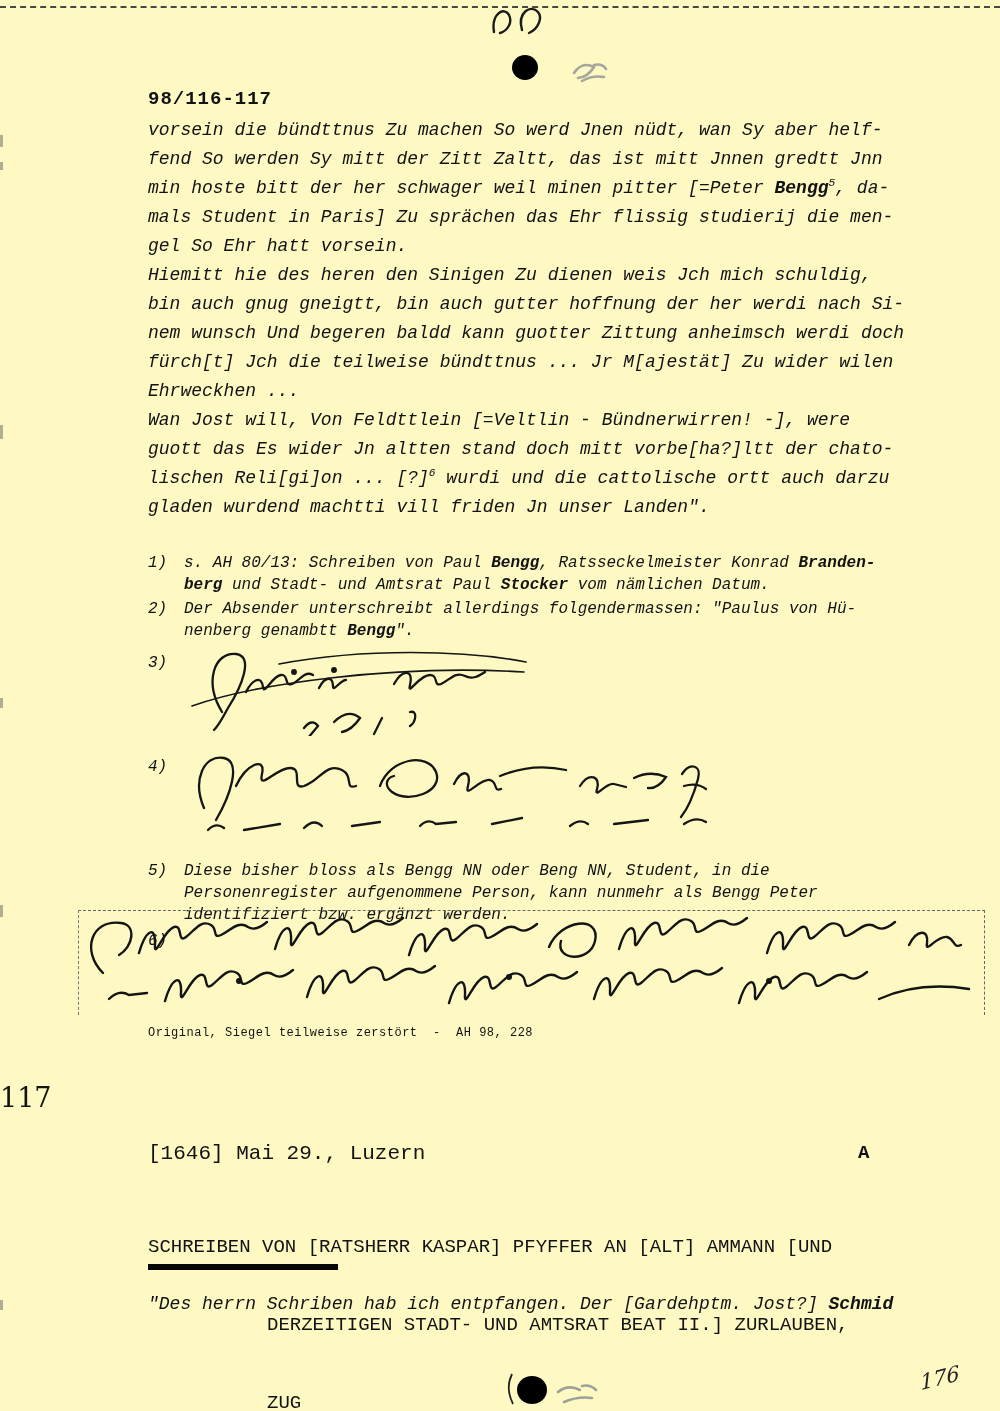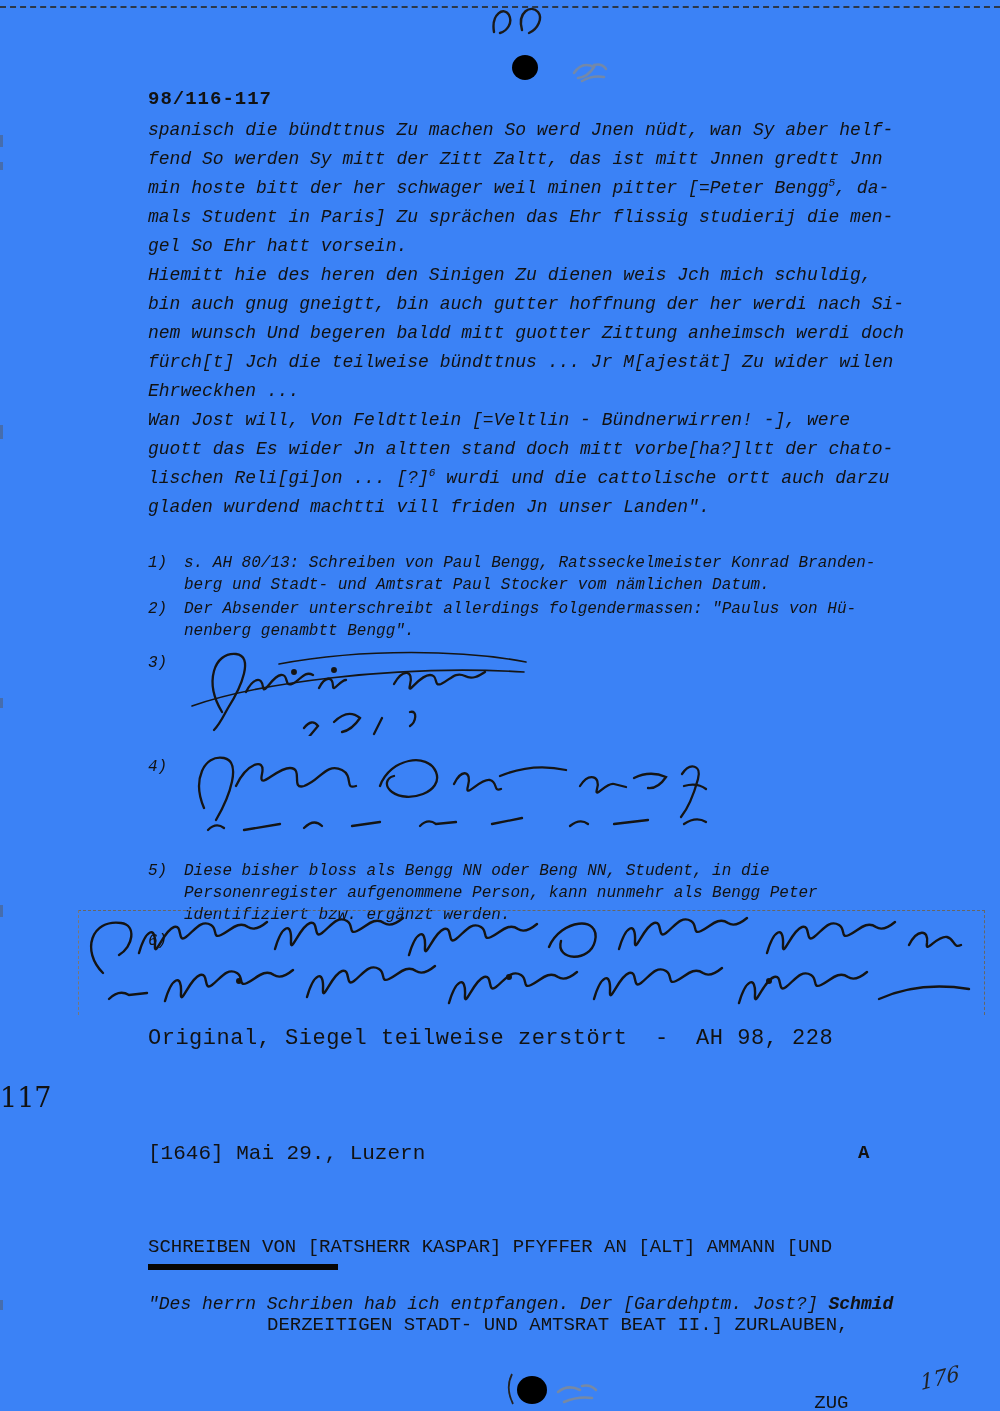--- a/index.html
+++ b/index.html
@@ -1,39 +1,39 @@
 <!DOCTYPE html>
 <html><head>
 <meta charset="utf-8">
 <style>
   html,body{margin:0;padding:0;background:#e8e8e6;}
-  .page{position:relative;width:1000px;height:1411px;background:#3b82f6;overflow:hidden;
+  .page{position:relative;width:1000px;height:1411px;background:#fef9c3;overflow:hidden;
         font-family:"Liberation Mono","DejaVu Sans Mono",monospace;color:#121212;}
   .dash-top{position:absolute;top:6px;left:0;width:100%;border-top:2px dashed #2a2a2a;opacity:.85;}
   .artifact{position:absolute;left:0;width:3px;background:#555;opacity:.45;}
   .hdr{position:absolute;top:88px;left:148px;font-size:19px;font-weight:bold;letter-spacing:1px;}
   .body-block{position:absolute;top:116px;left:148px;width:800px;font-style:italic;font-size:18px;line-height:29px;}
   .tline{white-space:pre;}
-  .tline b{font-weight:normal;margin-top:28px;}
+  .tline b{font-weight:bold;margin-top:28px;}
   sup{font-size:.62em;vertical-align:super;line-height:0;}
   .fn-block{position:absolute;top:552px;left:148px;width:812px;font-style:italic;font-size:16px;line-height:22px;}
   .fn{display:flex;align-items:flex-start;}
   .fn-num{width:36px;flex:0 0 36px;}
   .fn-text{flex:1;}
   .fn-sig{flex:1;margin-top:-10px;}
   .sig-svg{display:block;}
   .scrawl-band{position:absolute;top:910px;left:78px;width:905px;height:104px;
                border-top:1px dashed #666;border-right:1px dashed #666;border-left:1px dashed #777;}
-  .prov{position:absolute;top:1026px;left:148px;font-size:22px;white-space:pre;letter-spacing:.5px;}
+  .prov{position:absolute;top:1026px;left:148px;font-size:12px;white-space:pre;letter-spacing:.5px;}
   .docnum{position:absolute;top:1082px;left:0;width:100%;text-align:left;
           font-family:"DejaVu Serif",serif;font-size:27px;}
   .dateline{position:absolute;top:1142px;left:148px;font-size:21px;white-space:pre;}
   .corner{position:absolute;top:1142px;left:858px;font-size:19px;font-weight:bold;}
   .title-block{position:absolute;top:1182px;left:148px;font-size:19px;line-height:26px;white-space:pre;}
-  .title-block .indent{padding-left:119px;text-align:right;}
+  .title-block .indent{padding-left:119px;}
   .rule{position:absolute;top:1264px;left:148px;width:190px;height:6px;background:#070707;}
   .quote{position:absolute;top:1294px;left:148px;width:800px;font-style:italic;font-size:18px;white-space:pre;}
   .topmark{position:absolute;top:0px;left:486px;}
   .inkdot{position:absolute;top:55px;left:512px;width:26px;height:25px;border-radius:50%;background:#000;}
   .smudge{position:absolute;top:55px;left:566px;}
   .botmark{position:absolute;top:1370px;left:502px;}
   .pagemark{position:absolute;top:1366px;left:920px;font-family:"DejaVu Serif",serif;font-style:italic;
             font-size:21px;color:#222;transform:rotate(-14deg) skewX(-10deg);}
 </style>
 </head>
@@ -65,28 +65,28 @@
         <path d="M8,18 q8,-12 20,-6 q-6,10 -16,11"></path>
         <path d="M16,26 q10,-6 22,-4"></path>
         <path d="M28,10 q8,-2 12,4"></path>
       </g>
     </svg>
   </div>
 
   <div class="hdr">98/116-117</div>
 
   <div class="body-block">
-      <div class="tline">spanisch die bündttnus Zu machen So werd Jnen nüdt, wan Sy aber helf-</div>
+      <div class="tline">vorsein die bündttnus Zu machen So werd Jnen nüdt, wan Sy aber helf-</div>
       <div class="tline">fend So werden Sy mitt der Zitt Zaltt, das ist mitt Jnnen gredtt Jnn</div>
       <div class="tline">min hoste bitt der her schwager weil minen pitter [=Peter <b>Bengg</b><sup>5</sup>, da-</div>
       <div class="tline">mals Student in Paris] Zu sprächen das Ehr flissig studierij die men-</div>
       <div class="tline">gel So Ehr hatt vorsein.</div>
       <div class="tline">Hiemitt hie des heren den Sinigen Zu dienen weis Jch mich schuldig,</div>
       <div class="tline">bin auch gnug gneigtt, bin auch gutter hoffnung der her werdi nach Si-</div>
-      <div class="tline">nem wunsch Und begeren baldd mitt guotter Zittung anheimsch werdi doch</div>
+      <div class="tline">nem wunsch Und begeren baldd kann guotter Zittung anheimsch werdi doch</div>
       <div class="tline">fürch[t] Jch die teilweise bündttnus ... Jr M[ajestät] Zu wider wilen</div>
       <div class="tline">Ehrweckhen ...</div>
       <div class="tline">Wan Jost will, Von Feldttlein [=Veltlin - Bündnerwirren! -], were</div>
       <div class="tline">guott das Es wider Jn altten stand doch mitt vorbe[ha?]ltt der chato-</div>
       <div class="tline">lischen Reli[gi]on ... [?]<sup>6</sup> wurdi und die cattolische ortt auch darzu</div>
       <div class="tline">gladen wurdend machtti vill friden Jn unser Landen".</div>
     </div>
 
   <div class="fn-block">
 

